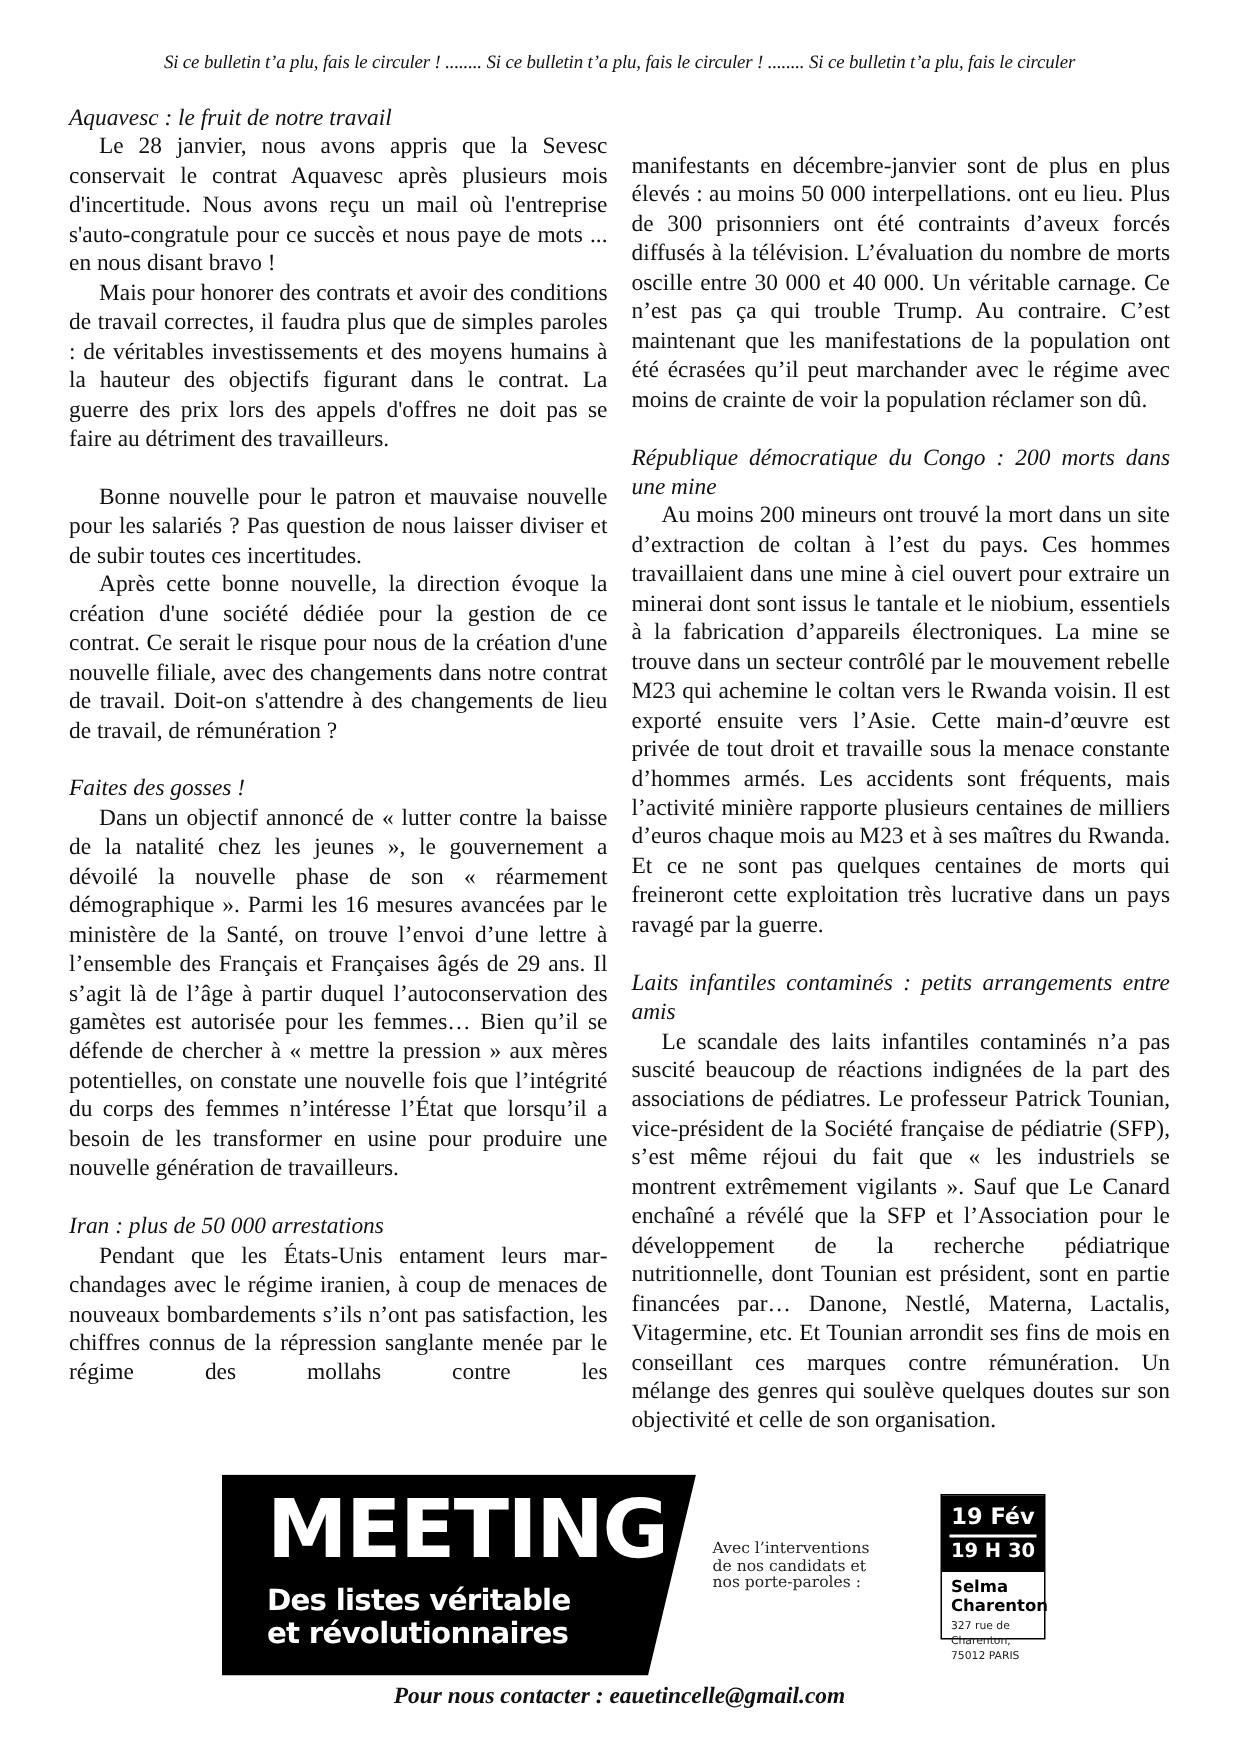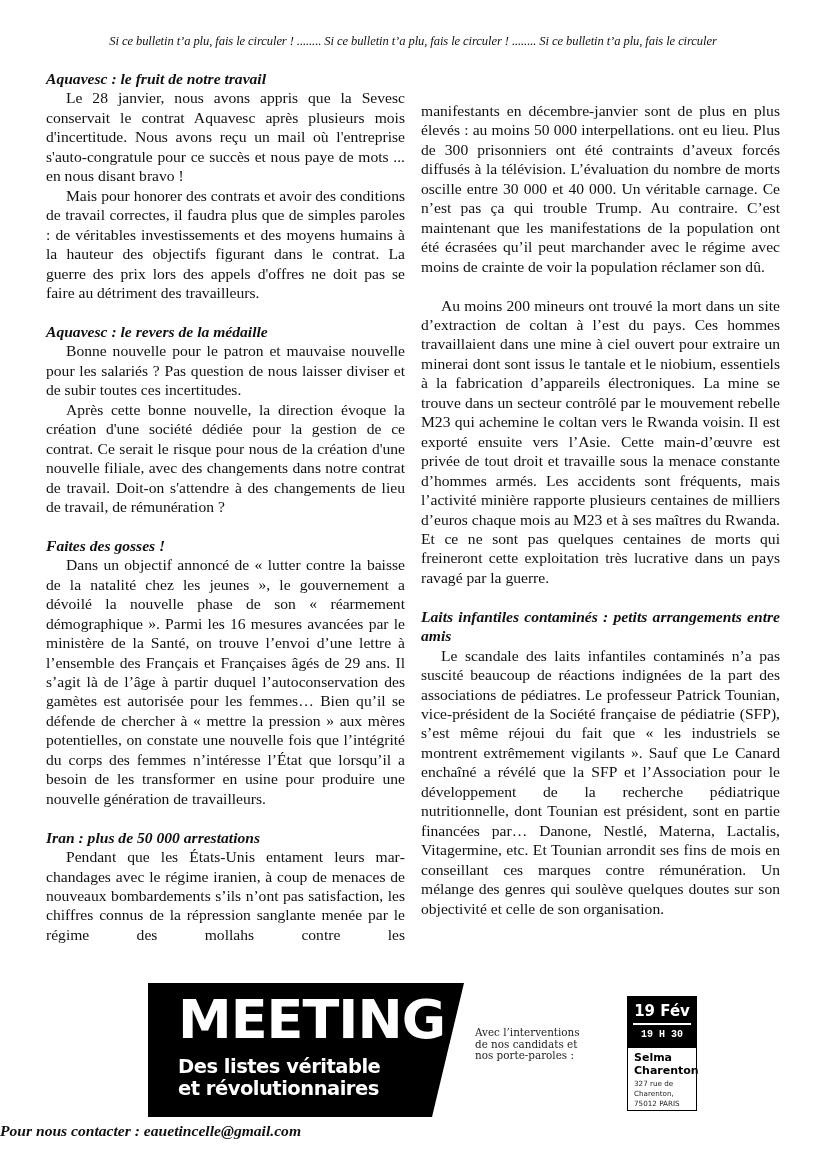--- a/index.html
+++ b/index.html
@@ -5,73 +5,73 @@
   html, body { margin: 0; padding: 0; background: #ffffff; }
   body { width: 826px; height: 1169px; position: relative; overflow: hidden;
          font-family: "Liberation Serif", "DejaVu Serif", serif; color: #111; }
   .topline { position: absolute; top: 34px; left: 0; width: 826px; text-align: center;
              font-family: "Liberation Serif", serif; font-style: italic; font-size: 12.6px;
              letter-spacing: -0.1px; color: #111; }
   .col { position: absolute; top: 69px; width: 359px; font-size: 15.6px; line-height: 19.45px; }
   .col.left { left: 46px; }
   .col.right { left: 421px; margin-top: 32px; }
   .col p { margin: 0; text-align: justify; text-indent: 20px; hyphens: manual; }
-  .col h2 { margin: 0; font-size: 15.6px; font-weight: bold; font-style: italic; line-height: 19.45px; text-align: justify; }
+  .col h2 { margin: 0; font-size: 15.6px; font-weight: normal; font-style: italic; line-height: 19.45px; text-align: justify; }
   .gap { height: 19.45px; }
   .col.right .gap { height: 19.45px; }
 
   .banner { position: absolute; left: 148px; top: 983px; width: 560px; height: 134px; }
   .banner-black { position: absolute; left: 0; top: 0; width: 316px; height: 166px; background: #000;
                   clip-path: polygon(0 0, 316px 0, 284px 134px, 0 134px); }
   .meeting-title { position: absolute; left: 30px; top: 10px; font-family: "DejaVu Sans", sans-serif;
                    font-weight: bold; font-size: 54px; color: #fff; letter-spacing: -1px; line-height: 1; }
   .meeting-sub { position: absolute; left: 30px; top: 73px; font-family: "DejaVu Sans", sans-serif;
                  font-weight: bold; font-size: 19.5px; color: #fff; line-height: 22px; letter-spacing: -0.5px; }
   .intervention { position: absolute; left: 327px; top: 12px; font-family: "DejaVu Serif", serif;
                   font-size: 10.4px; line-height: 11.5px; color: #222; margin-top: 32px; }
   .speakers { position: absolute; left: 314px; top: 68px; font-family: "DejaVu Serif", serif;
               font-weight: bold; font-size: 13.6px; line-height: 15.5px; color: #000; }
-  .datebox { position: absolute; left: 479px; top: 13px; width: 70px; height: 115px; border: 1px solid #000;
+  .datebox { position: absolute; left: 479px; top: 13px; width: 70px; height: 97px; border: 1px solid #000;
              background: #fff; box-sizing: border-box; }
   .date-top { background: #000; color: #fff; height: 51px; font-family: "DejaVu Sans", sans-serif;
               font-weight: bold; text-align: center; }
   .date-day { font-size: 15px; padding-top: 5px; line-height: 18px; }
   .date-rule { width: 58px; height: 1.5px; background: #fff; margin: 3px auto 2px; }
-  .date-time { font-size: 10px; line-height: 16px; font-family: Liberation Mono, monospace; }
+  .date-time { font-size: 13px; line-height: 16px; }
   .venue { padding: 4px 0 0 6px; font-family: "DejaVu Sans", sans-serif; }
   .venue-name { font-weight: bold; font-size: 11px; line-height: 12.5px; color: #000; }
   .venue-addr { font-size: 7.2px; line-height: 10px; color: #222; margin-top: 2px; }
 
-  .contact { position: absolute; top: 1122px; left: 0; width: 826px; text-align: left;
+  .contact { position: absolute; top: 1122px; left: 0; width: 826px; text-align: center;
              font-family: "Liberation Serif", serif; font-weight: bold; font-style: italic; font-size: 15.6px; color: #111; }
 </style>
 </head>
 <body>
 
 <div class="topline">Si ce bulletin t’a plu, fais le circuler ! ........ Si ce bulletin t’a plu, fais le circuler ! ........ Si ce bulletin t’a plu, fais le circuler</div>
 
 <div class="col left">
   <h2>Aquavesc : le fruit de notre travail</h2>
   <p>Le 28 janvier, nous avons appris que la Sevesc conservait le contrat Aquavesc après plusieurs mois d'incertitude. Nous avons reçu un mail où l'entre­prise s'auto-congratule pour ce succès et nous paye de mots ... en nous disant bravo !</p>
   <p>Mais pour honorer des contrats et avoir des conditions de travail correctes, il faudra plus que de simples paroles : de véritables investissements et des moyens humains à la hauteur des objectifs figurant dans le contrat. La guerre des prix lors des appels d'offres ne doit pas se faire au détriment des tra­vailleurs.</p>
   <div class="gap"></div>
-  <h2>Aquavesc : le revers de la médaille</h2>
   <p>Bonne nouvelle pour le patron et mauvaise nou­velle pour les salariés ? Pas question de nous laisser diviser et de subir toutes ces incertitudes.</p>
   <p>Après cette bonne nouvelle, la direction évoque la création d'une société dédiée pour la gestion de ce contrat. Ce serait le risque pour nous de la création d'une nouvelle filiale, avec des changements dans notre contrat de travail. Doit-on s'attendre à des changements de lieu de travail, de rémunération ?</p>
   <div class="gap"></div>
   <h2>Faites des gosses  !</h2>
   <p>Dans un objectif annoncé de « lutter contre la baisse de la natalité chez les jeunes », le gouverne­ment a dévoilé la nouvelle phase de son « réarme­ment démographique ». Parmi les 16 mesures avan­cées par le ministère de la Santé, on trouve l’envoi d’une lettre à l’ensemble des Français et Françaises âgés de 29 ans. Il s’agit là de l’âge à partir duquel l’autoconservation des gamètes est autorisée pour les femmes…   Bien qu’il se défende de chercher à « mettre la pression » aux mères potentielles, on constate une nouvelle fois que l’intégrité du corps des femmes n’intéresse l’État que lorsqu’il a besoin de les transformer en usine pour produire une nou­velle génération de travailleurs.</p>
   <div class="gap"></div>
   <h2>Iran : plus de 50  000 arrestations</h2>
   <p style="text-align-last: justify;">Pendant que les États-Unis entament leurs mar­chandages avec le régime iranien, à coup de me­naces de nouveaux bombardements s’ils n’ont pas satisfaction, les chiffres connus de la répression san­glante menée par le régime des mollahs contre les</p>
 </div>
 
 <div class="col right">
   <p style="text-indent:0">manifestants en décembre-janvier sont de plus en plus élevés : au moins 50 000 interpellations. ont eu lieu. Plus de 300 prisonniers ont été contraints d’aveux forcés diffusés à la télévision. L’évaluation du nombre de morts oscille entre 30 000 et 40 000. Un véritable carnage. Ce n’est pas ça qui trouble Trump. Au contraire. C’est maintenant que les mani­festations de la population ont été écrasées qu’il peut marchander avec le régime avec moins de crainte de voir la population réclamer son dû.</p>
   <div class="gap"></div>
+  <h2 style="text-align-last:left">République démocratique du Congo : 200 morts dans une mine</h2>
   <p>Au moins 200 mineurs ont trouvé la mort dans un site d’extraction de coltan à l’est du pays. Ces hommes travaillaient dans une mine à ciel ouvert pour extraire un minerai dont sont issus le tantale et le niobium, essentiels à la fabrication d’appareils électroniques. La mine se trouve dans un secteur contrôlé par le mouvement rebelle M23 qui achemine le coltan vers le Rwanda voisin. Il est exporté ensuite vers l’Asie. Cette main-d’œuvre est privée de tout droit et travaille sous la menace constante d’hommes armés. Les accidents sont fréquents, mais l’activité minière rapporte plusieurs centaines de milliers d’eu­ros chaque mois au M23 et à ses maîtres du Rwanda. Et ce ne sont pas quelques centaines de morts qui freineront cette exploitation très lucrative dans un pays ravagé par la guerre.</p>
   <div class="gap"></div>
   <h2>Laits infantiles contaminés : petits arrangements entre amis</h2>
   <p>Le scandale des laits infantiles contaminés n’a pas suscité beaucoup de réactions indignées de la part des associations de pédiatres. Le professeur Patrick Tou­nian, vice-président de la Société française de pédia­trie (SFP), s’est même réjoui du fait que « les indus­triels se montrent extrêmement vigilants ». Sauf que Le Canard enchaîné a révélé que la SFP et l’Associa­tion pour le développement de la recherche pédia­trique nutritionnelle, dont Tounian est président, sont en partie financées par… Danone, Nestlé, Materna, Lactalis, Vitagermine, etc. Et Tounian arrondit ses fins de mois en conseillant ces marques contre rému­nération. Un mélange des genres qui soulève quelques doutes sur son objectivité et celle de son or­ganisation.</p>
 </div>
 
 <div class="banner">
   <div class="banner-black">
     <div class="meeting-title">MEETING</div>
     <div class="meeting-sub">

